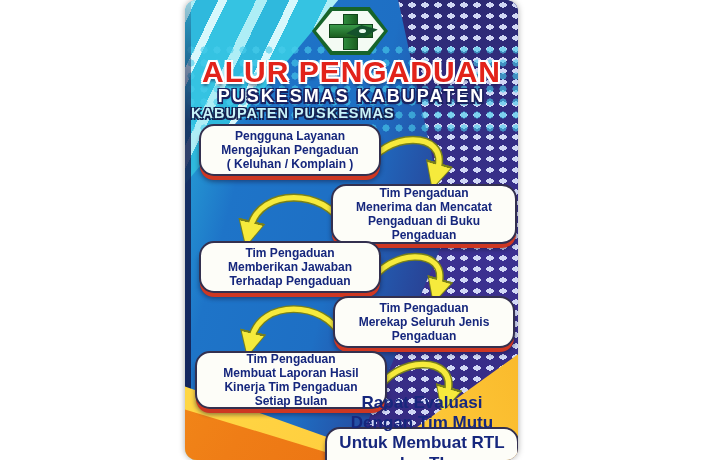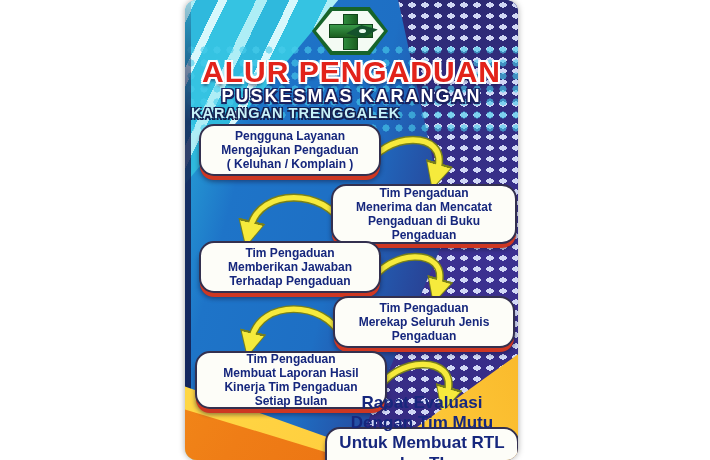--- a/index.html
+++ b/index.html
@@ -142,22 +142,22 @@
   <div class="corner-yellow-br"></div>
 
   <div class="logo">
     <div class="logo-inner"></div>
     <div class="logo-cross-v"></div>
     <div class="logo-cross-h"></div>
     <div class="logo-diamond"></div>
     <div class="logo-eye"></div>
   </div>
   <div class="title">ALUR PENGADUAN</div>
-  <div class="subtitle">PUSKESMAS KARANGAN</div>
-  <div class="region">KARANGAN TRENGGALEK</div>
+  <div class="subtitle">PUSKESMAS KABUPATEN</div>
+  <div class="region">KABUPATEN PUSKESMAS</div>
 
   <div class="arrow a1">
     <svg viewBox="0 0 120 60">
       <path d="M10 42 C 26 6, 94 2, 82 44" fill="none" stroke="#79801a" stroke-width="8.5" stroke-linecap="round" marker-end="url(#mk-dark)"></path>
       <path d="M10 42 C 26 6, 94 2, 82 44" fill="none" stroke="#f6ea3c" stroke-width="5.5" stroke-linecap="round" marker-end="url(#mk-yellow)"></path>
     </svg>
   </div>
   <div class="arrow a2">
     <svg viewBox="0 0 132 60">
       <path d="M122 42 C 104 4, 36 2, 26 44" fill="none" stroke="#79801a" stroke-width="8.5" stroke-linecap="round" marker-end="url(#mk-dark)"></path>

